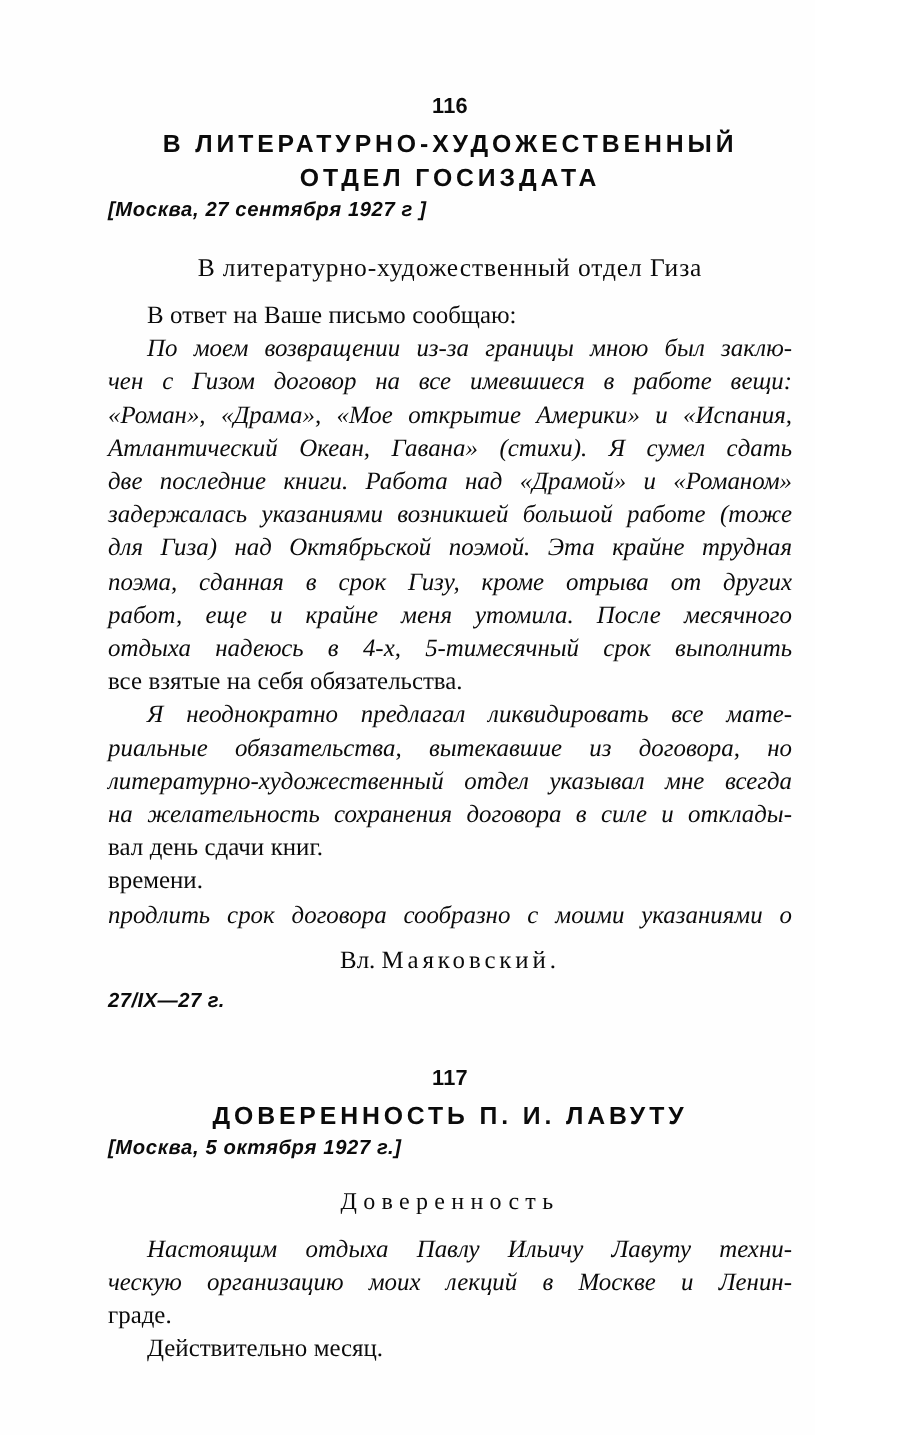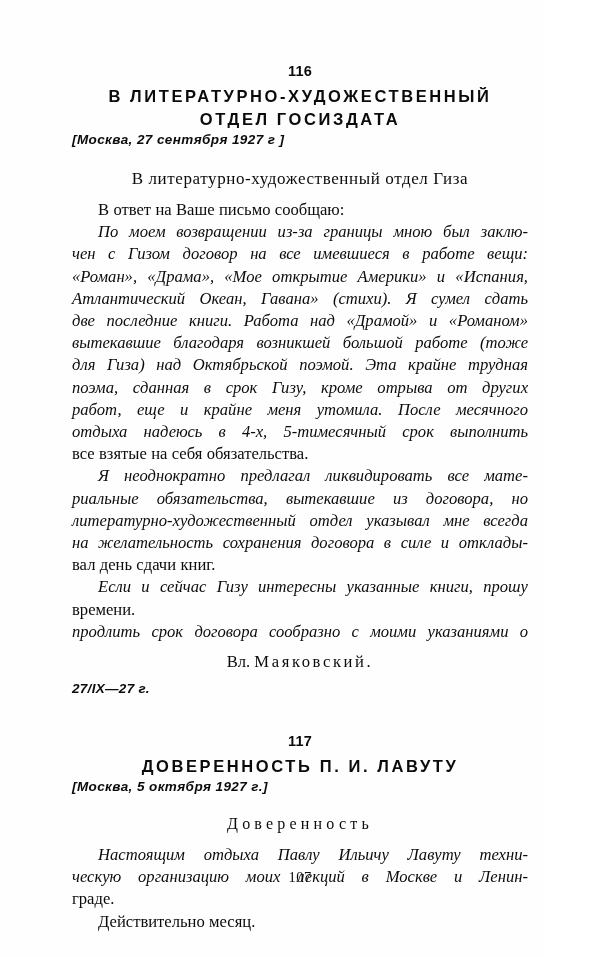--- a/index.html
+++ b/index.html
@@ -173,38 +173,37 @@
       <p class="para first-block">
         <span class="ln indent last">В ответ на Ваше письмо сообщаю:</span>
       </p>
 
       <p class="para">
         <span class="ln indent just">По моем возвращении из-за границы мною был заклю-</span>
         <span class="ln just">чен с Гизом договор на все имевшиеся в работе вещи:</span>
         <span class="ln just">«Роман», «Драма», «Мое открытие Америки» и «Испания,</span>
         <span class="ln just">Атлантический Океан, Гавана» (стихи). Я сумел сдать</span>
         <span class="ln just">две последние книги. Работа над «Драмой» и «Романом»</span>
-        <span class="ln just">вытекавшие благодаря возникшей большой работе (тоже</span>
+        <span class="ln just">задержалась указаниями возникшей большой работе (тоже</span>
         <span class="ln just">для Гиза) над Октябрьской поэмой. Эта крайне трудная</span>
         <span class="ln just">поэма, сданная в срок Гизу, кроме отрыва от других</span>
         <span class="ln just">работ, еще и крайне меня утомила. После месячного</span>
         <span class="ln just">отдыха надеюсь в 4-х, 5-тимесячный срок выполнить</span>
         <span class="ln last">все взятые на себя обязательства.</span>
       </p>
 
       <p class="para">
         <span class="ln indent just">Я неоднократно предлагал ликвидировать все мате-</span>
         <span class="ln just">риальные обязательства, вытекавшие из договора, но</span>
         <span class="ln just">литературно-художественный отдел указывал мне всегда</span>
         <span class="ln just">на желательность сохранения договора в силе и отклады-</span>
         <span class="ln last">вал день сдачи книг.</span>
       </p>
 
       <p class="para">
-        <span class="ln indent just">Если и сейчас Гизу интересны указанные книги, прошу</span>
         <span class="ln last">времени.</span>
         <span class="ln just">продлить срок договора сообразно с моими указаниями о</span>
       </p>
 
       <div class="signature">
         <span>Вл.</span>
         <span class="surname">Маяковский.</span>
       </div>
 
       <div class="sign-date">27/IX—27 г.</div>
@@ -229,14 +228,13 @@
       </p>
 
       <p class="para">
         <span class="ln indent last">Действительно месяц.</span>
       </p>
 
     </div>
 
   </div>
 
-  <div class="folio">107</div>
 </div>
 
 </body></html>

